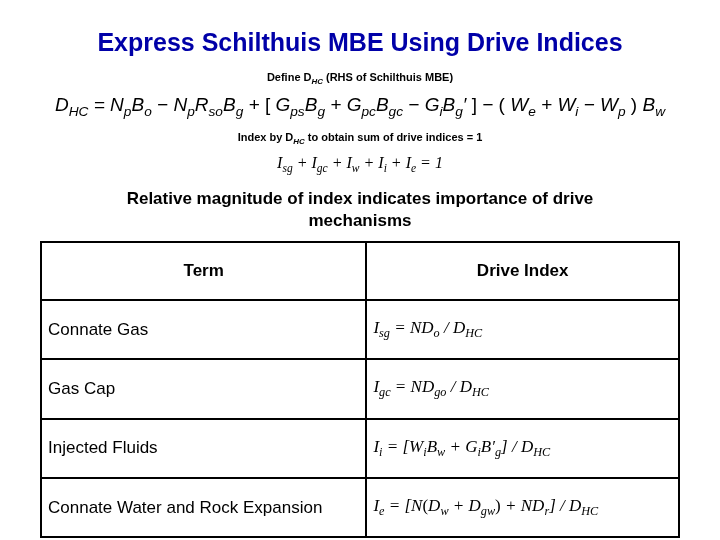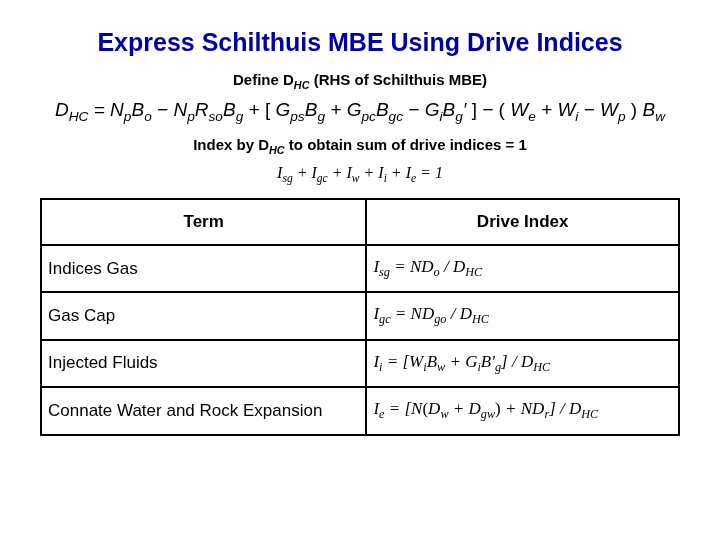--- a/index.html
+++ b/index.html
@@ -19,21 +19,21 @@
   }
   .title {
     font-size: 25px;
     font-weight: bold;
     color: #0000a8;
     text-align: center;
     margin-bottom: 14px;
     white-space: nowrap;
   }
   .subhead {
-    font-size: 15px;
+    font-size: 11px;
     font-weight: bold;
     text-align: center;
     margin: 10px 0 8px 0;
   }
   .eqline {
     font-family: Liberation Sans, sans-serif;
     font-size: 19px;
     font-style: italic;
     text-align: center;
     white-space: nowrap;
@@ -58,21 +58,21 @@
     margin: 8px 40px 10px 40px;
     line-height: 1.25;
   }
   table.drive {
     border-collapse: collapse;
     width: 100%;
     table-layout: fixed;
   }
   table.drive th, table.drive td {
     border: 2px solid #000;
-    padding: 11px 6px;
+    padding: 17px 6px;
     font-size: 17px;
     vertical-align: middle;
     height: 22px;
   }
   table.drive th {
     font-weight: bold;
     text-align: center;
   }
   table.drive td.term {
     font-weight: normal;
@@ -130,34 +130,35 @@
 
   <div class="eqline2">
     <span>I</span><sub>sg</sub><span> + </span>
     <span>I</span><sub>gc</sub><span> + </span>
     <span>I</span><sub>w</sub><span> + </span>
     <span>I</span><sub>i</sub><span> + </span>
     <span>I</span><sub>e</sub>
     <span> = 1</span>
   </div>
 
+  <div class="relmag">Relative magnitude of index indicates importance of drive mechanisms</div>
 
   <table class="drive">
     <colgroup>
         <col class="col-term">
         <col class="col-idx">
       </colgroup>
     <tbody>
         <tr>
       <th>Term</th>
       <th>Drive Index</th>
     </tr>
 
     <tr>
-      <td class="term">Indices Gas</td>
+      <td class="term">Connate Gas</td>
       <td class="drivecell">
         <span>I</span><sub>sg</sub><span> = </span><span>ND</span><sub>o</sub><span> / </span><span>D</span><sub>HC</sub>
       </td>
     </tr>
 
     <tr>
       <td class="term">Gas Cap</td>
       <td class="drivecell">
         <span>I</span><sub>gc</sub><span> = </span><span>ND</span><sub>go</sub><span> / </span><span>D</span><sub>HC</sub>
       </td>

